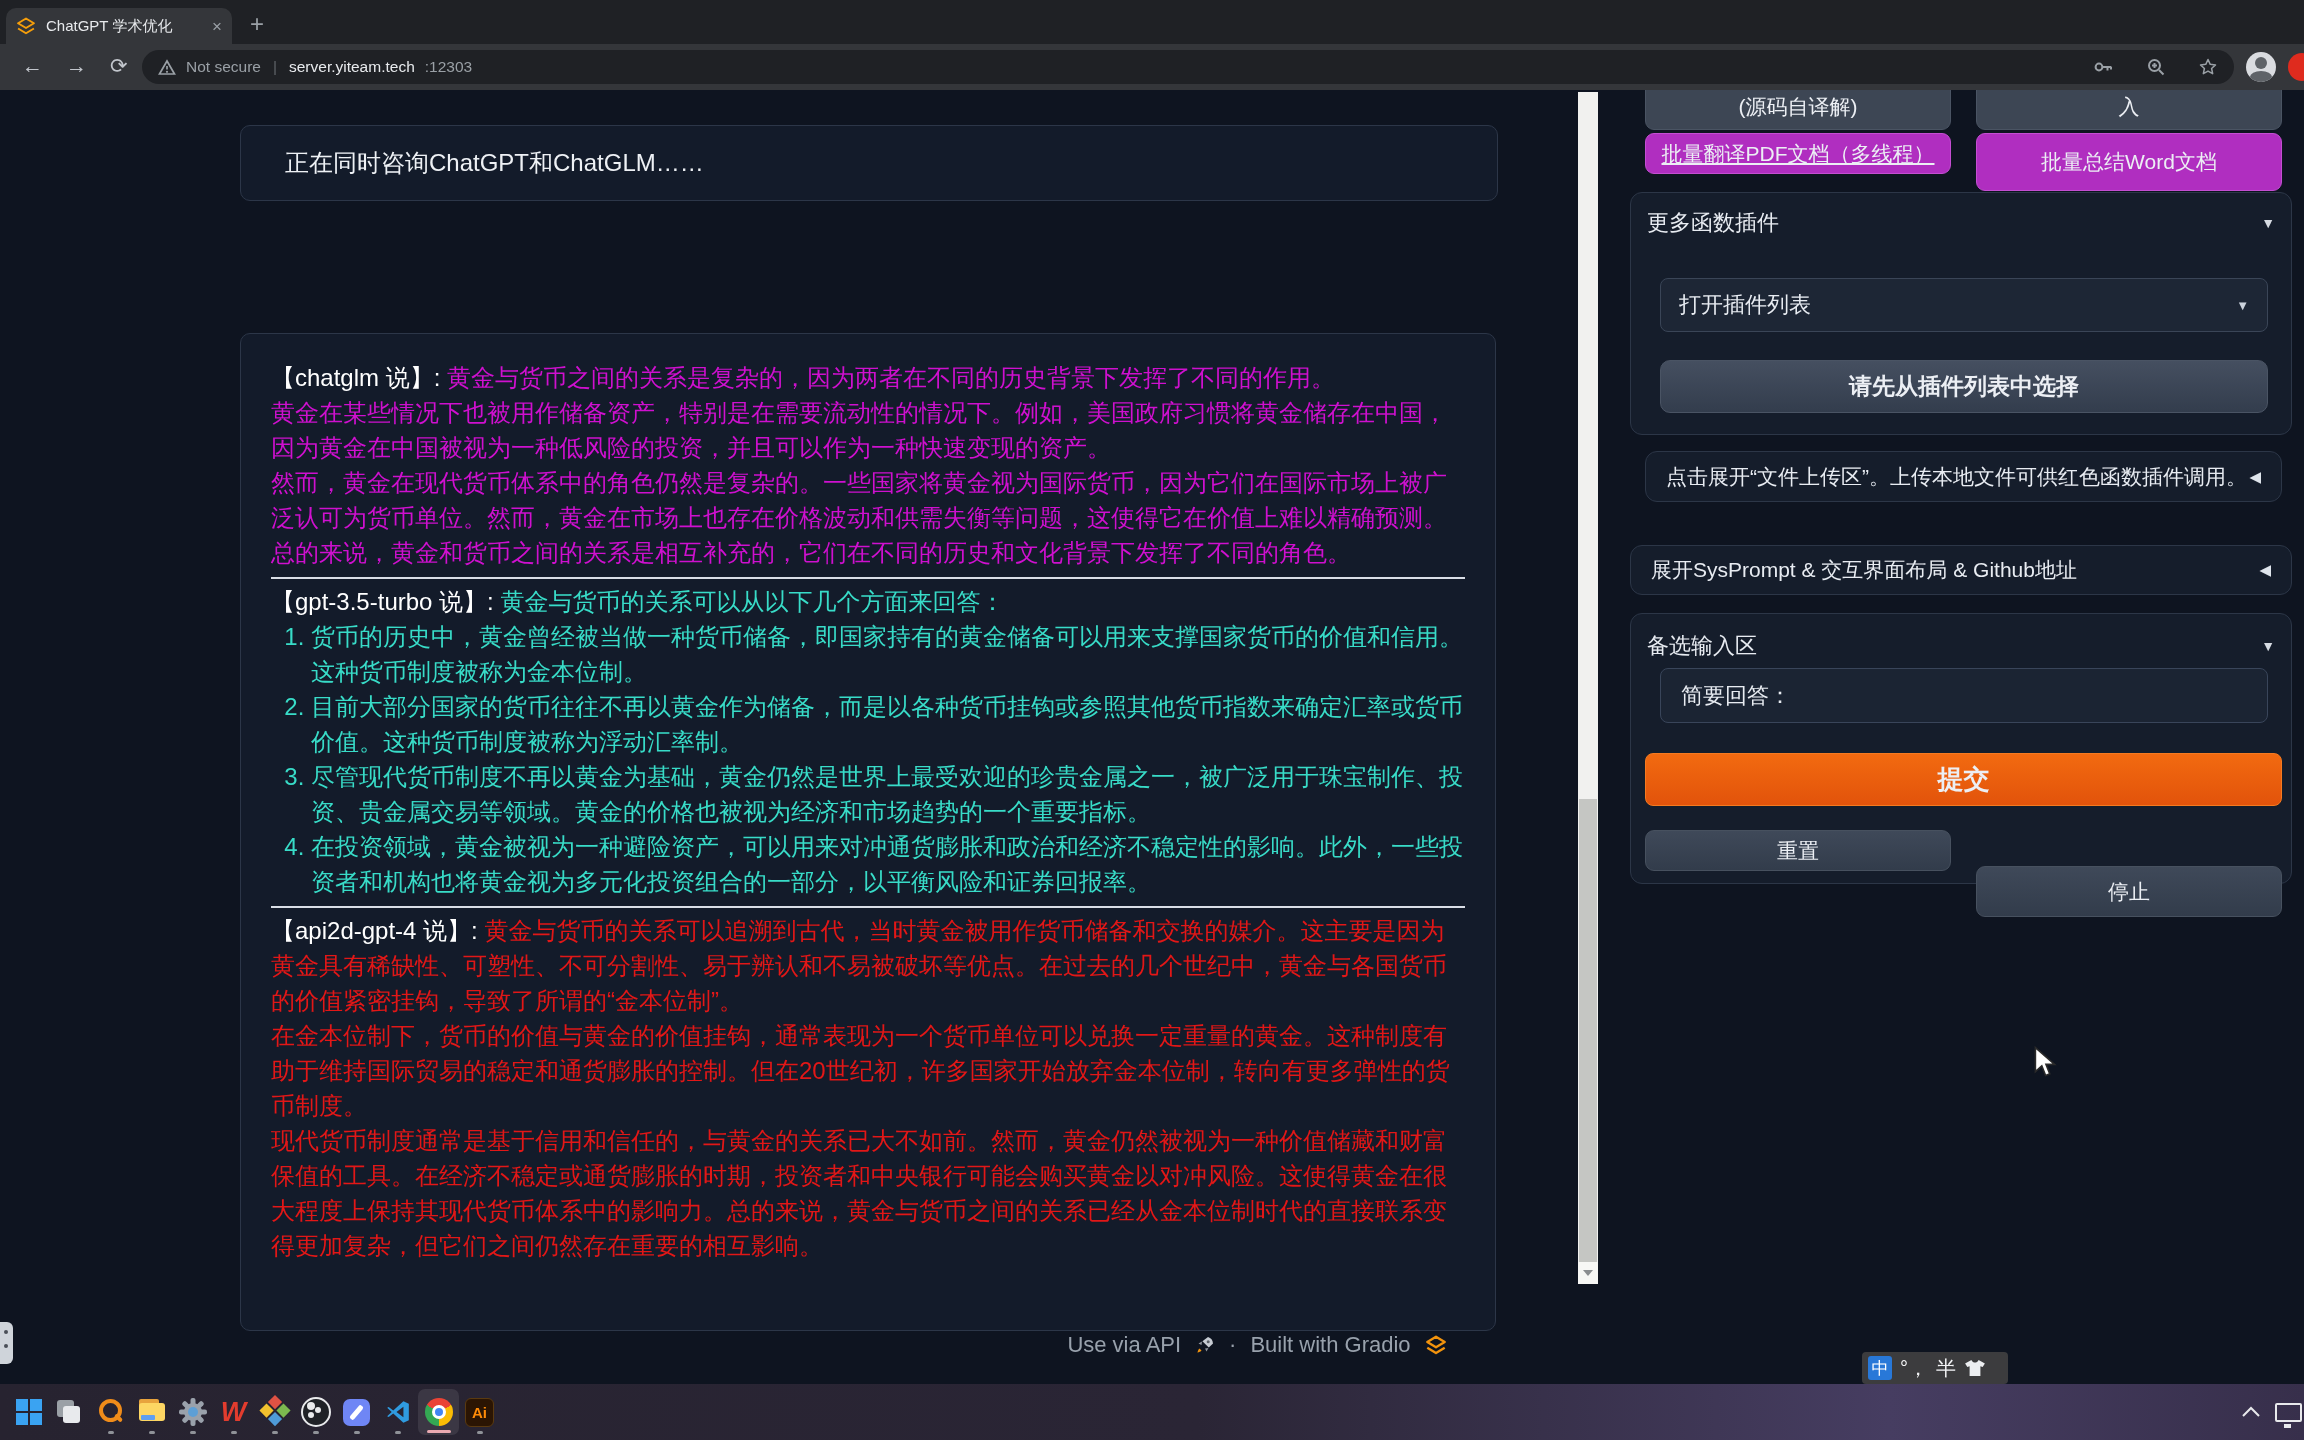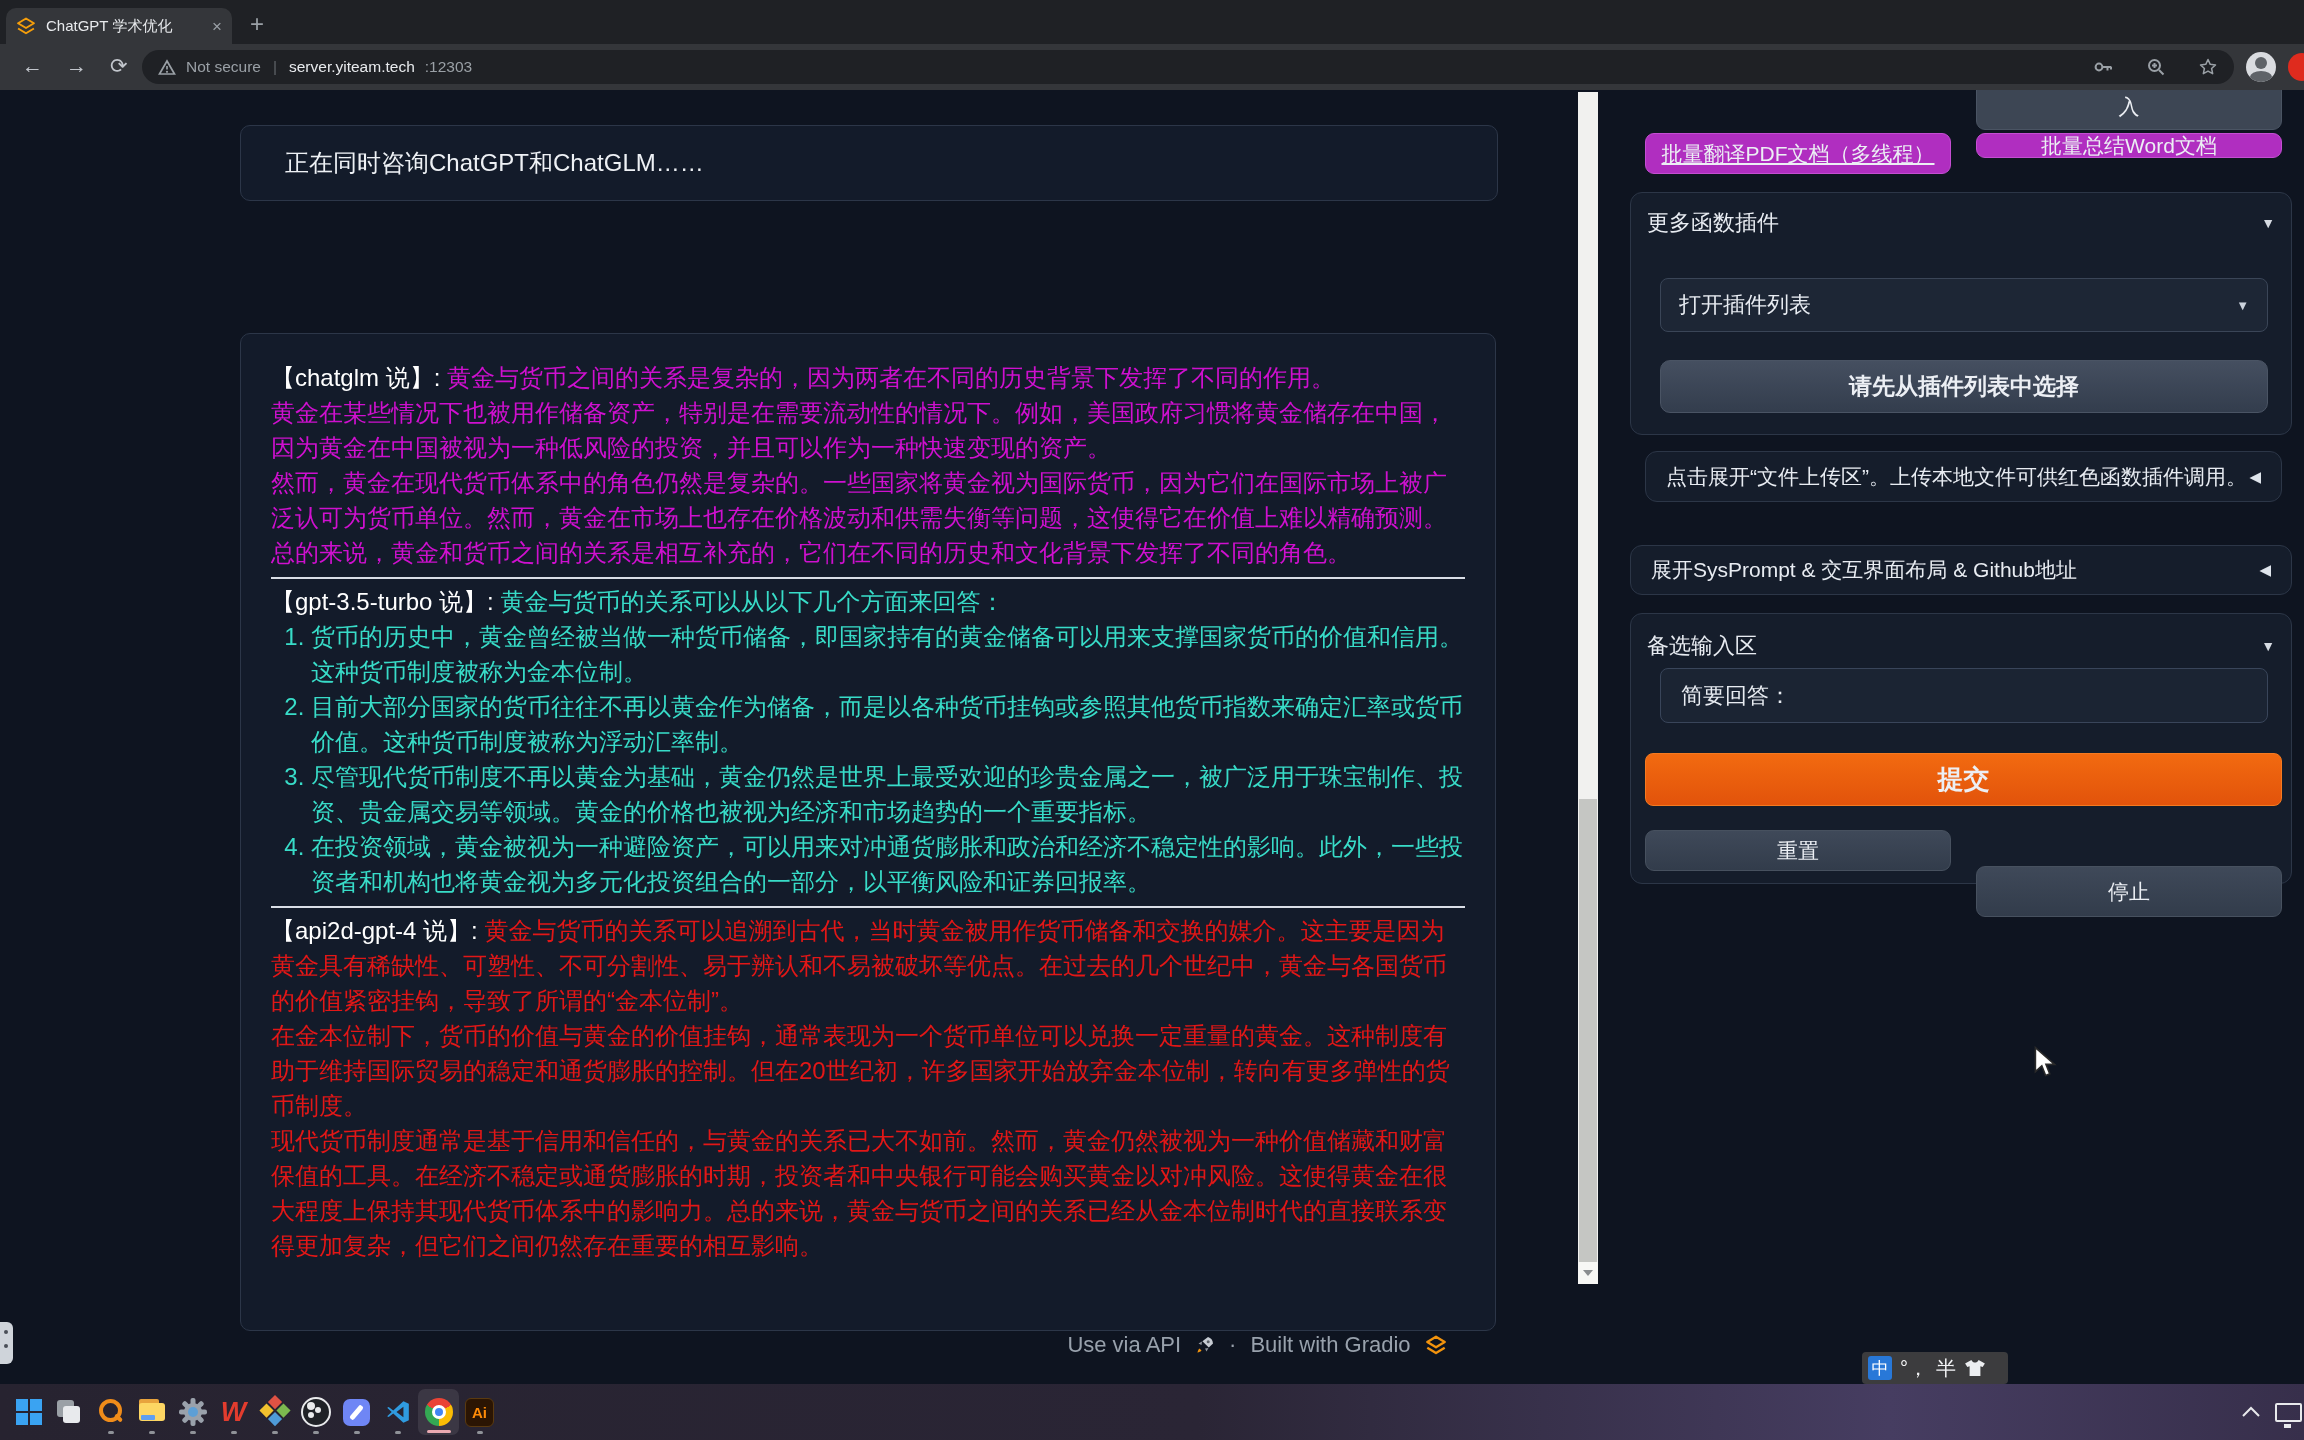--- a/index.html
+++ b/index.html
@@ -58,21 +58,21 @@
   .artifact i{position:absolute;left:4px;width:4px;height:4px;border-radius:50%;background:#4a4f57;}
 
   
   .sd-btn{position:absolute;box-sizing:border-box;border-radius:9px;display:flex;align-items:center;
     justify-content:center;color:#eceff4;font-size:21px;}
   .gray-btn{background:#3d4654;border:1px solid #4a5463;}
   .crop-l{left:1645px;top:-22px;width:306px;height:62px;align-items:flex-end;padding-bottom:8px;}
   .crop-r{left:1976px;top:-22px;width:306px;height:62px;align-items:flex-end;padding-bottom:8px;}
   .purple-btn{background:#b02ec0;border:1px solid #c44ed2;}
   .pb-l{left:1645px;top:43px;width:306px;height:41px;text-decoration:underline;}
-  .pb-r{left:1976px;top:43px;width:306px;height:25px;}
+  .pb-r{left:1976px;top:43px;width:306px;height:58px;}
 
   .panel{position:absolute;box-sizing:border-box;background:#151d2b;border:1px solid #2c3647;border-radius:12px;}
   .plugins-panel{left:1630px;top:102px;width:662px;height:243px;padding:0 16px;}
   .panel-head{display:flex;align-items:center;justify-content:space-between;color:#e8ecf2;font-size:22px;height:60px;}
   .caret{font-size:14px;color:#d6dbe2;}
   .dropdown{position:absolute;left:1660px;top:188px;width:608px;height:54px;background:#1d2635;border:1px solid #3a4557;
     border-radius:8px;display:flex;align-items:center;justify-content:space-between;box-sizing:border-box;
     padding:0 18px;color:#e8ecf2;font-size:22px;}
   .dd-caret{color:#cbd2dc;font-size:13px;}
   .select-btn{left:1660px;top:270px;width:608px;height:53px;background:linear-gradient(180deg,#454f60,#333d4d);
@@ -242,20 +242,23 @@
           <path d="M2.5 15 12 20.7 21.5 15" fill="none" stroke="#f2930d" stroke-width="2.6" stroke-linejoin="round"></path>
         </svg>
       </span>
     </div>
 
     <div class="artifact">
         <i style="top:8px;"></i>
         <i style="top:22px;"></i>
       </div>
 
+    <div class="sd-btn gray-btn crop-l">
+      <span>(源码自译解)</span>
+    </div>
     <div class="sd-btn gray-btn crop-r">
       <span>入</span>
     </div>
 
     <div class="sd-btn purple-btn pb-l">
       <span>批量翻译PDF文档（多线程）</span>
     </div>
     <div class="sd-btn purple-btn pb-r">
       <span>批量总结Word文档</span>
     </div>

